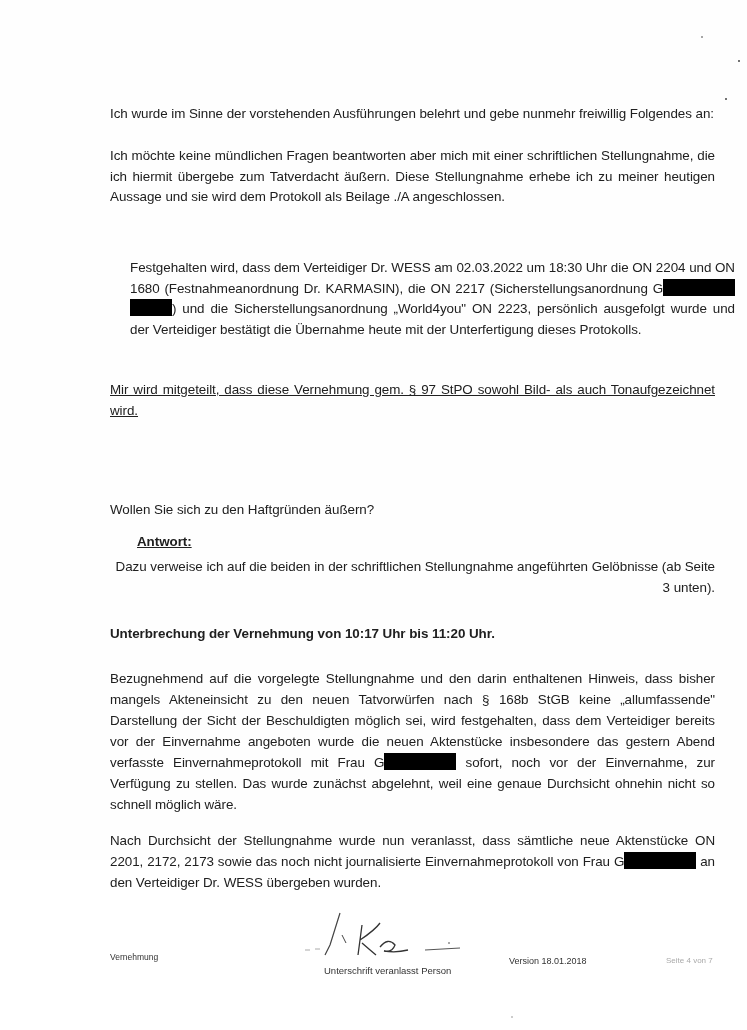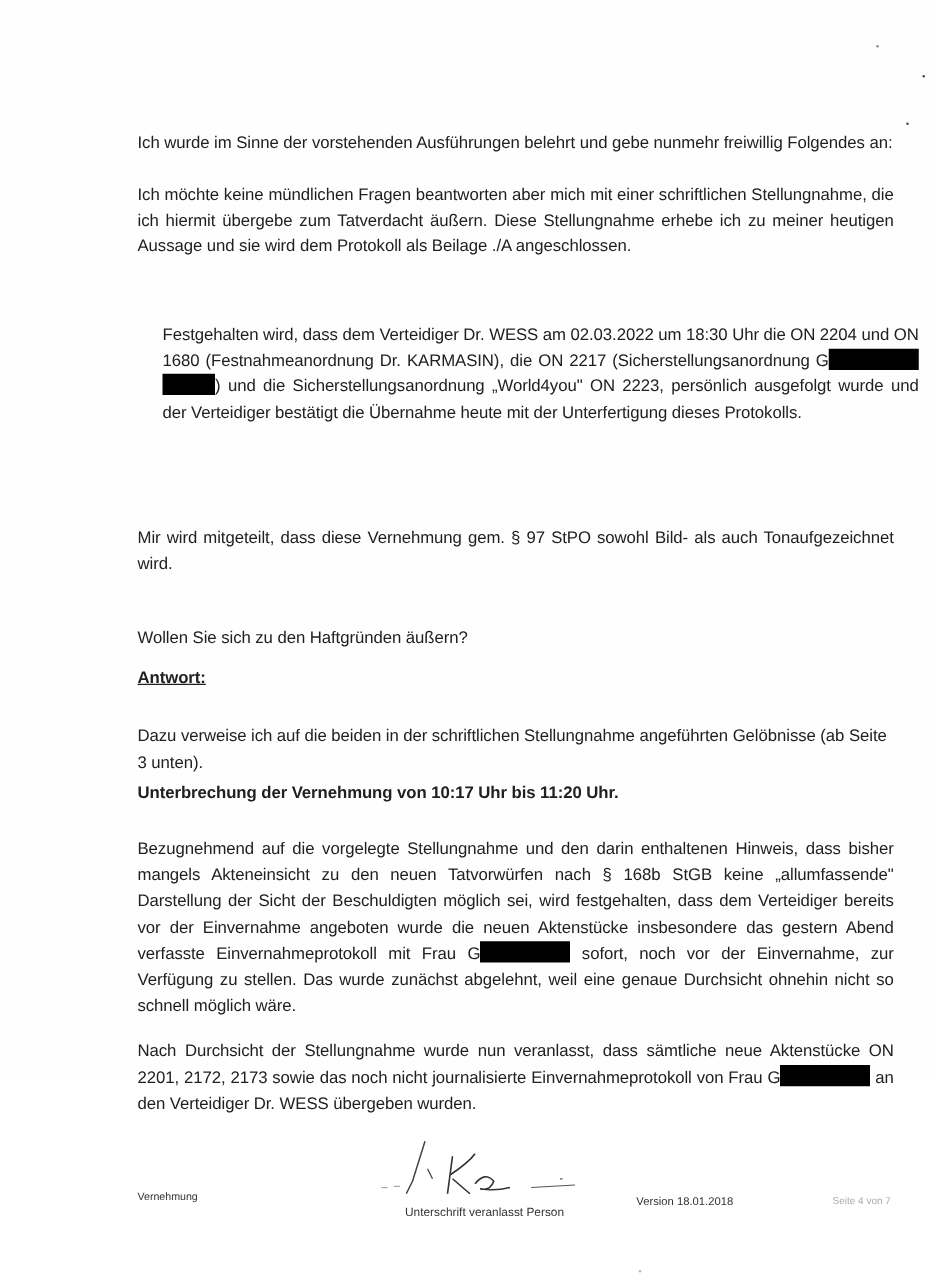--- a/index.html
+++ b/index.html
@@ -87,26 +87,26 @@
 
   <div class="p" style="top:104px;">Ich wurde im Sinne der vorstehenden Ausführungen belehrt und gebe nunmehr freiwillig Folgendes an:</div>
 
   <div class="p justify" style="top:146px;">Ich möchte keine mündlichen Fragen beantworten aber mich mit einer schriftlichen Stellungnahme, die ich hiermit übergebe zum Tatverdacht äußern. Diese Stellungnahme erhebe ich zu meiner heutigen Aussage und sie wird dem Protokoll als Beilage ./A angeschlossen.</div>
 
   <div class="p justify" style="top:258px;margin-left:20px;">
     <span>Festgehalten wird, dass dem Verteidiger Dr. WESS am 02.03.2022 um 18:30 Uhr die ON 2204 und ON 1680 (Festnahmeanordnung Dr. KARMASIN), die ON 2217 (Sicherstellungsanordnung G</span><span class="redact" style="width:72px;"></span>
     <span class="redact" style="width:42px;"></span><span>) und die Sicherstellungsanordnung „World4you" ON 2223, persönlich ausgefolgt wurde und der Verteidiger bestätigt die Übernahme heute mit der Unterfertigung dieses Protokolls.</span>
   </div>
 
-  <div class="p justify" style="top:420px;">Mir wird mitgeteilt, dass diese Vernehmung gem. § 97 StPO sowohl Bild- als auch Tonaufgezeichnet wird.</div>
+  <div class="p justify" style="top:380px;text-decoration:underline;">Mir wird mitgeteilt, dass diese Vernehmung gem. § 97 StPO sowohl Bild- als auch Tonaufgezeichnet wird.</div>
 
   <div class="p" style="top:483px;margin-top:17px;">Wollen Sie sich zu den Haftgründen äußern?</div>
 
-  <div class="p bold u" style="top:532px;">Antwort:</div>
-  <div class="p" style="top:579px;">Dazu verweise ich auf die beiden in der schriftlichen Stellungnahme angeführten Gelöbnisse (ab Seite 3 unten).</div>
+  <div class="p bold u" style="top:532px;margin-left:27px;">Antwort:</div>
+  <div class="p" style="top:557px;text-align:right;">Dazu verweise ich auf die beiden in der schriftlichen Stellungnahme angeführten Gelöbnisse (ab Seite 3 unten).</div>
 
   <div class="p bold" style="top:624px;">Unterbrechung der Vernehmung von 10:17 Uhr bis 11:20 Uhr.</div>
 
   <div class="p justify" style="top:668px;line-height:21px;">
     <span>Bezugnehmend auf die vorgelegte Stellungnahme und den darin enthaltenen Hinweis, dass bisher mangels Akteneinsicht zu den neuen Tatvorwürfen nach § 168b StGB keine „allumfassende" Darstellung der Sicht der Beschuldigten möglich sei, wird festgehalten, dass dem Verteidiger bereits vor der Einvernahme angeboten wurde die neuen Aktenstücke insbesondere das gestern Abend verfasste Einvernahmeprotokoll mit Frau G</span><span class="redact" style="width:72px;"></span><span> sofort, noch vor der Einvernahme, zur Verfügung zu stellen. Das wurde zunächst abgelehnt, weil eine genaue Durchsicht ohnehin nicht so schnell möglich wäre.</span>
   </div>
 
   <div class="p justify" style="top:830px;line-height:21px;">
     <span>Nach Durchsicht der Stellungnahme wurde nun veranlasst, dass sämtliche neue Aktenstücke ON 2201, 2172, 2173 sowie das noch nicht journalisierte Einvernahmeprotokoll von Frau G</span><span class="redact" style="width:72px;"></span><span> an den Verteidiger Dr. WESS übergeben wurden.</span>
   </div>

